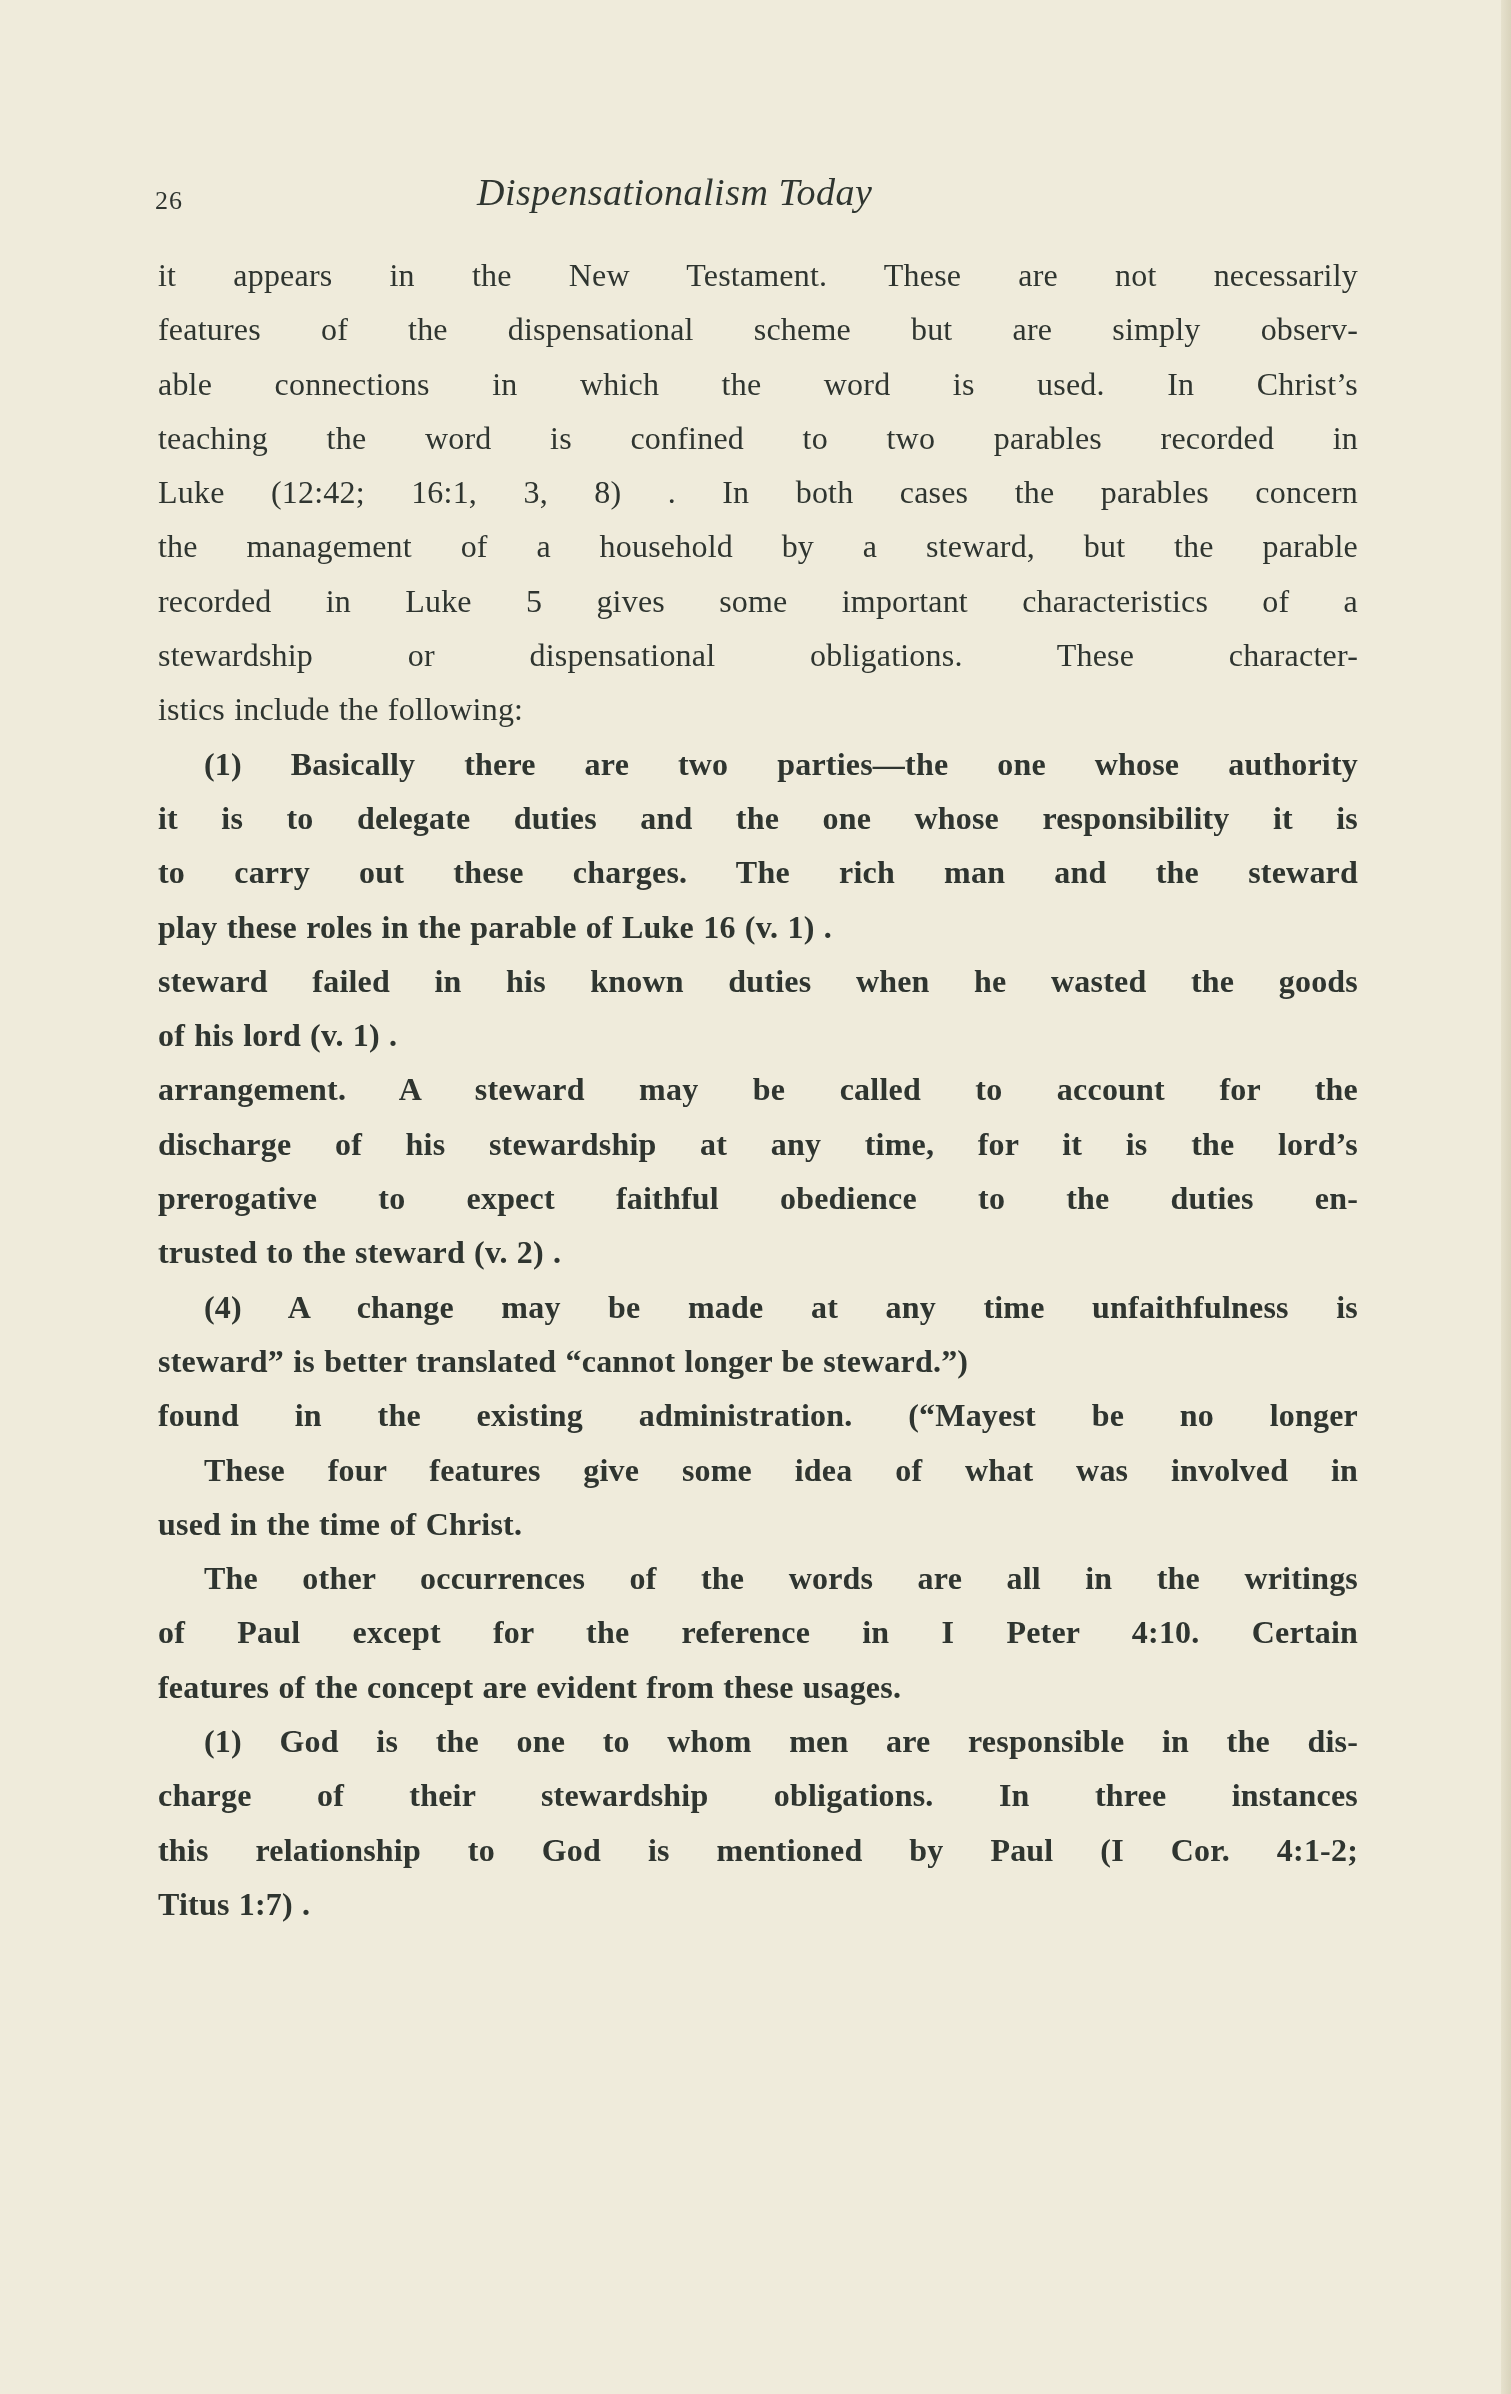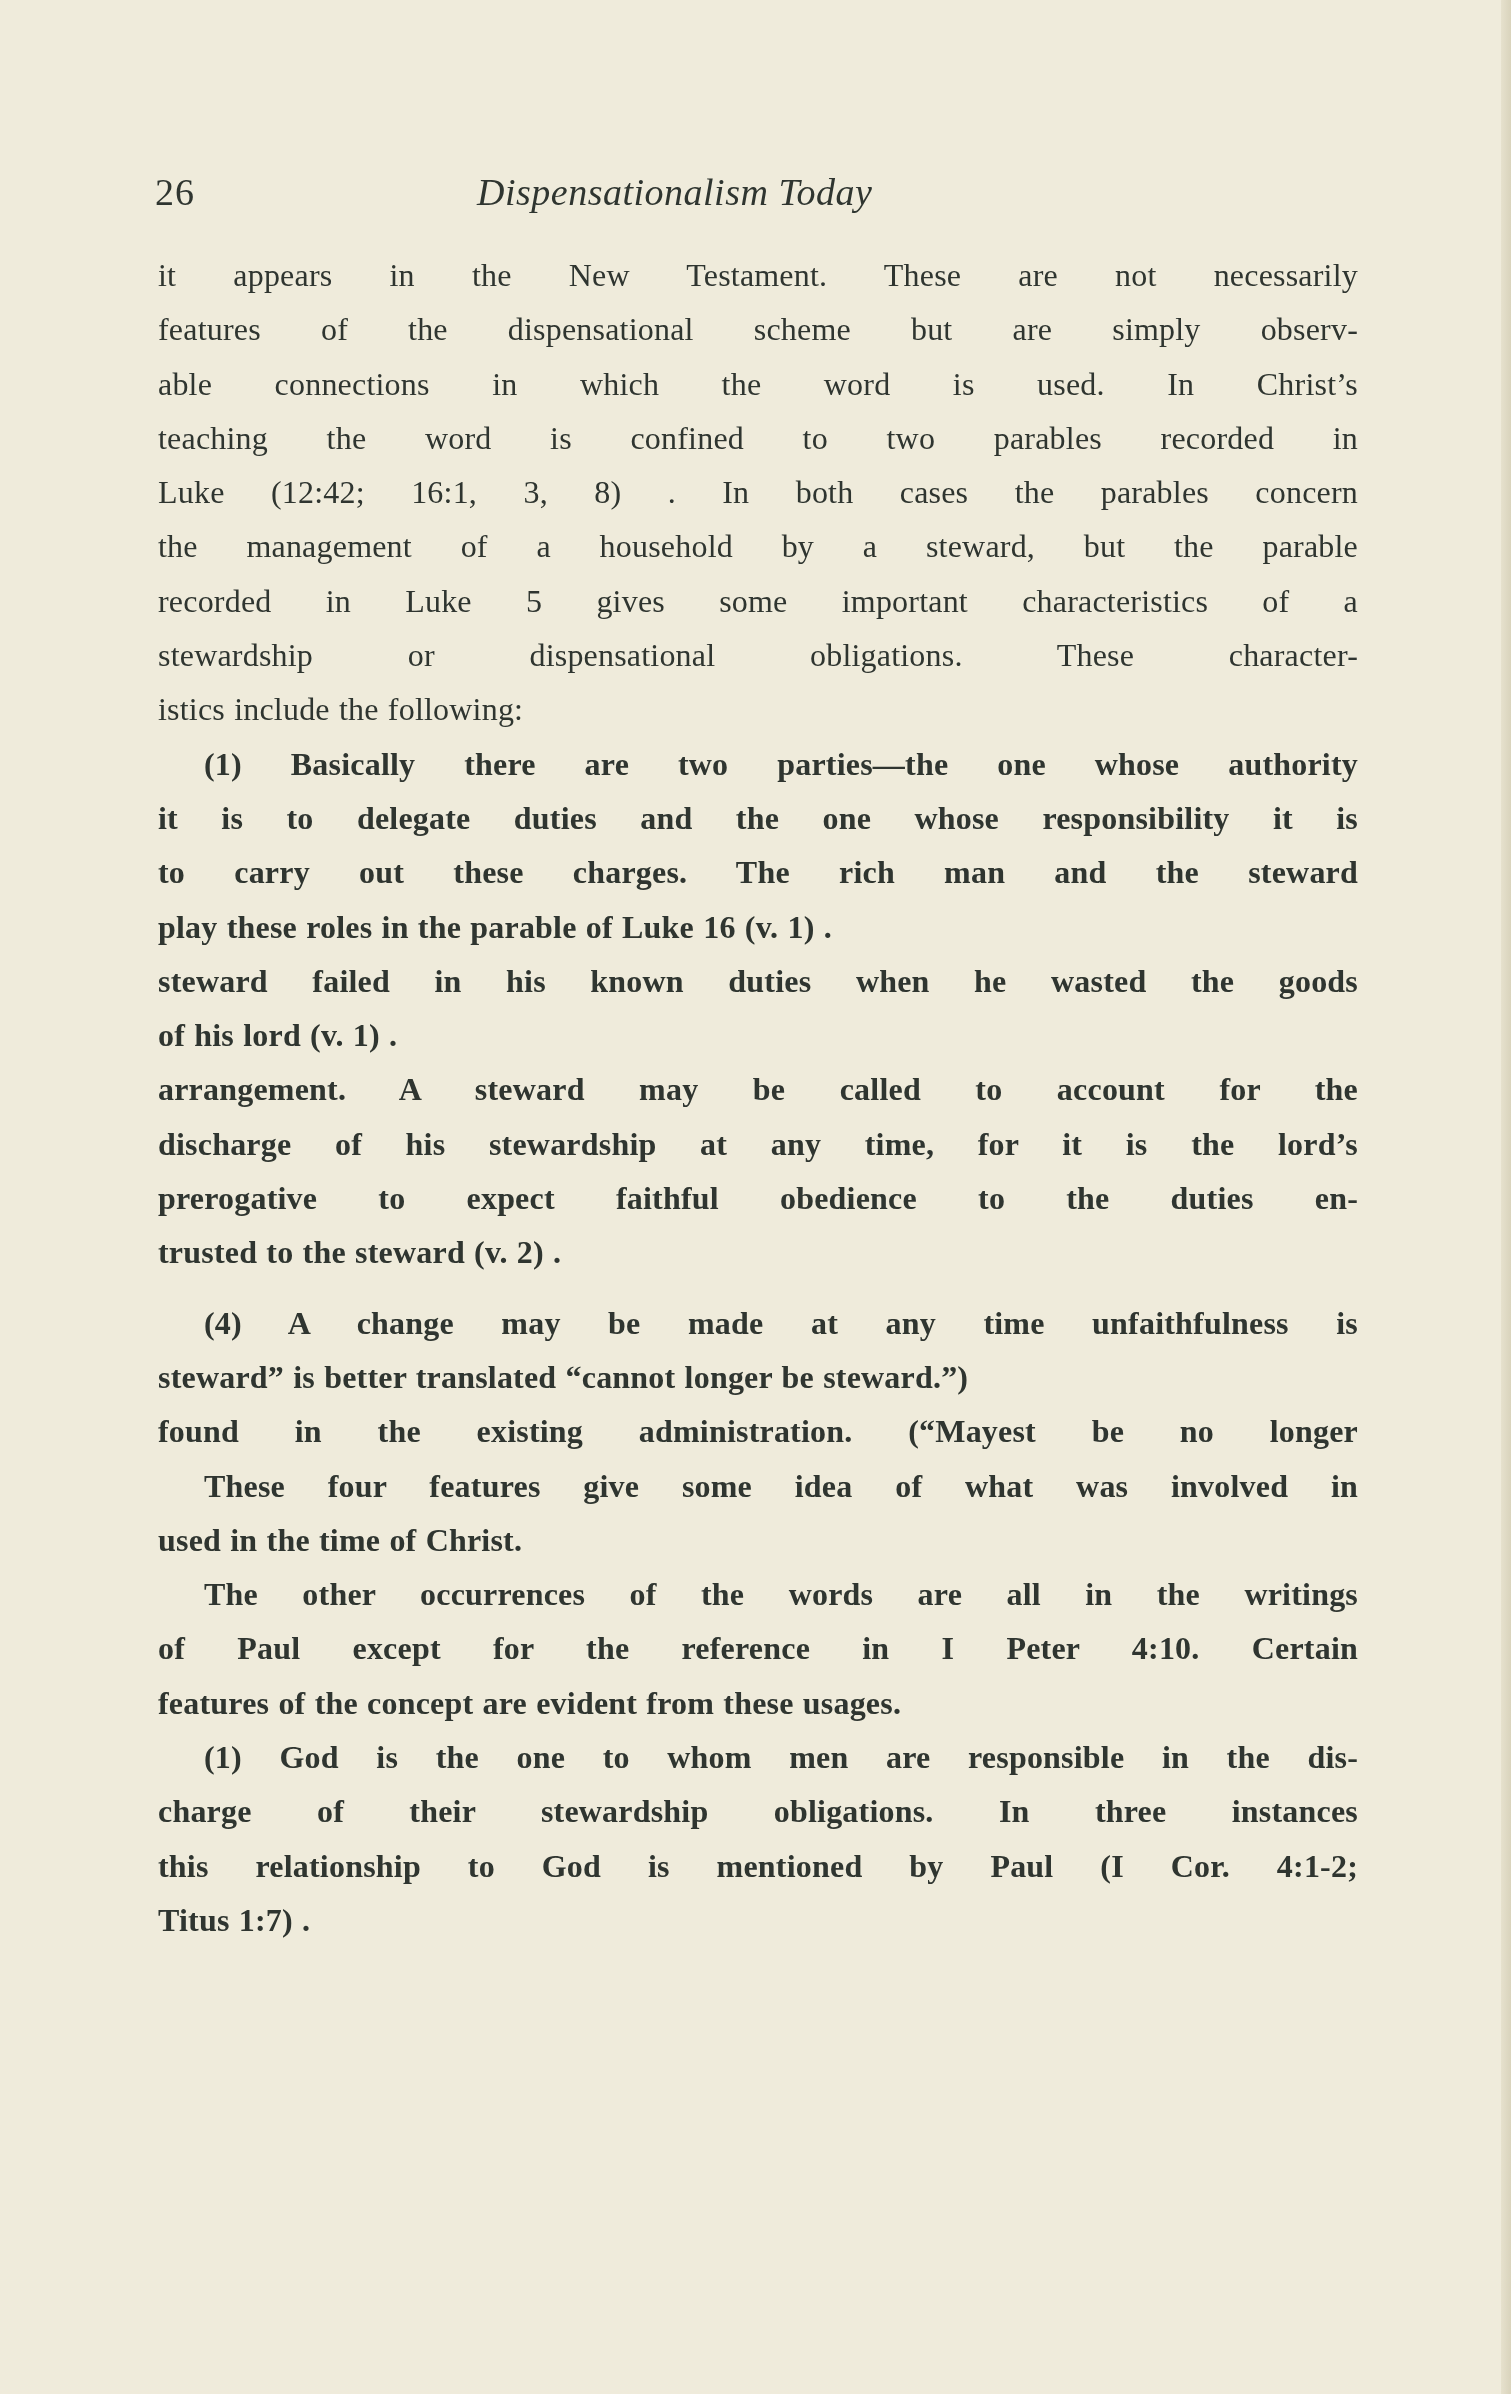--- a/index.html
+++ b/index.html
@@ -26,22 +26,22 @@
     .running-head {
       position: absolute;
       top: 170px;
       left: 155px;
       width: 1200px;
       height: 60px;
     }
     .page-number {
       position: absolute;
       left: 0;
-      top: 0;
-      font-size: 38px;
+      top: 16px;
+      font-size: 26px;
       letter-spacing: 1px;
     }
     .book-title {
       position: absolute;
       left: 322px;
       top: 0;
       font-size: 38px;
       font-style: italic;
       letter-spacing: 0.5px;
     }
@@ -105,21 +105,21 @@
     <div class="para indent" style="text-indent: 0px;">
       <span class="line">steward failed in his known duties when he wasted the goods</span>
       <span class="line last">of his lord (v. 1) .</span>
     </div>
     <div class="para indent" style="text-indent: 0px;">
       <span class="line">arrangement. A steward may be called to account for the</span>
       <span class="line">discharge of his stewardship at any time, for it is the lord’s</span>
       <span class="line">prerogative to expect faithful obedience to the duties en-</span>
       <span class="line last">trusted to the steward (v. 2) .</span>
     </div>
-    <div class="para indent" style="text-indent: 0px; margin-top: 16px;">
+    <div class="para indent" style="text-indent: 0px;">
       <span class="line" style="padding-left: 46px;">(4) A change may be made at any time unfaithfulness is</span>
       <span class="line last">steward” is better translated “cannot longer be steward.”)</span>
       <span class="line">found in the existing administration. (“Mayest be no longer</span>
     </div>
     <div class="para indent" style="text-indent: 0px;">
       <span class="line" style="padding-left: 46px;">These four features give some idea of what was involved in</span>
       <span class="line last">used in the time of Christ.</span>
     </div>
     <div class="para indent" style="text-indent: 0px;">
       <span class="line" style="padding-left: 46px;">The other occurrences of the words are all in the writings</span>

